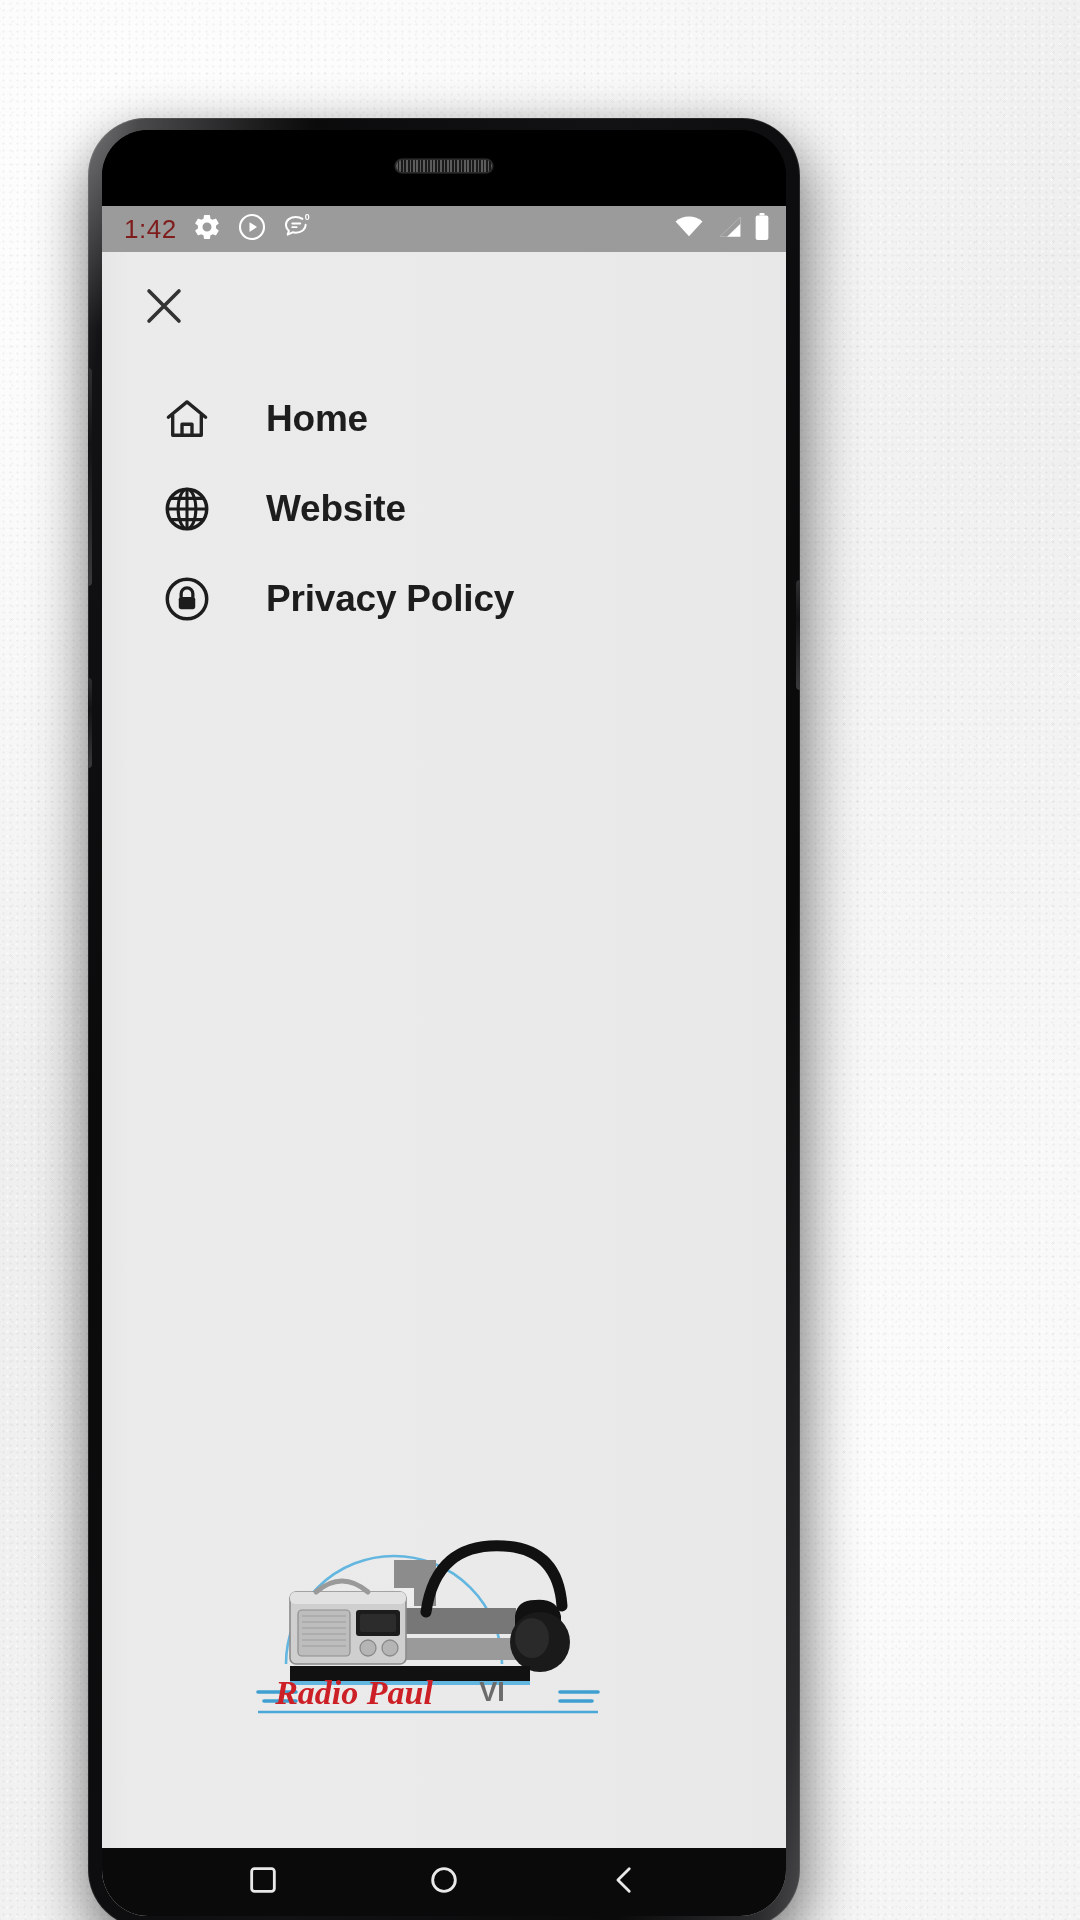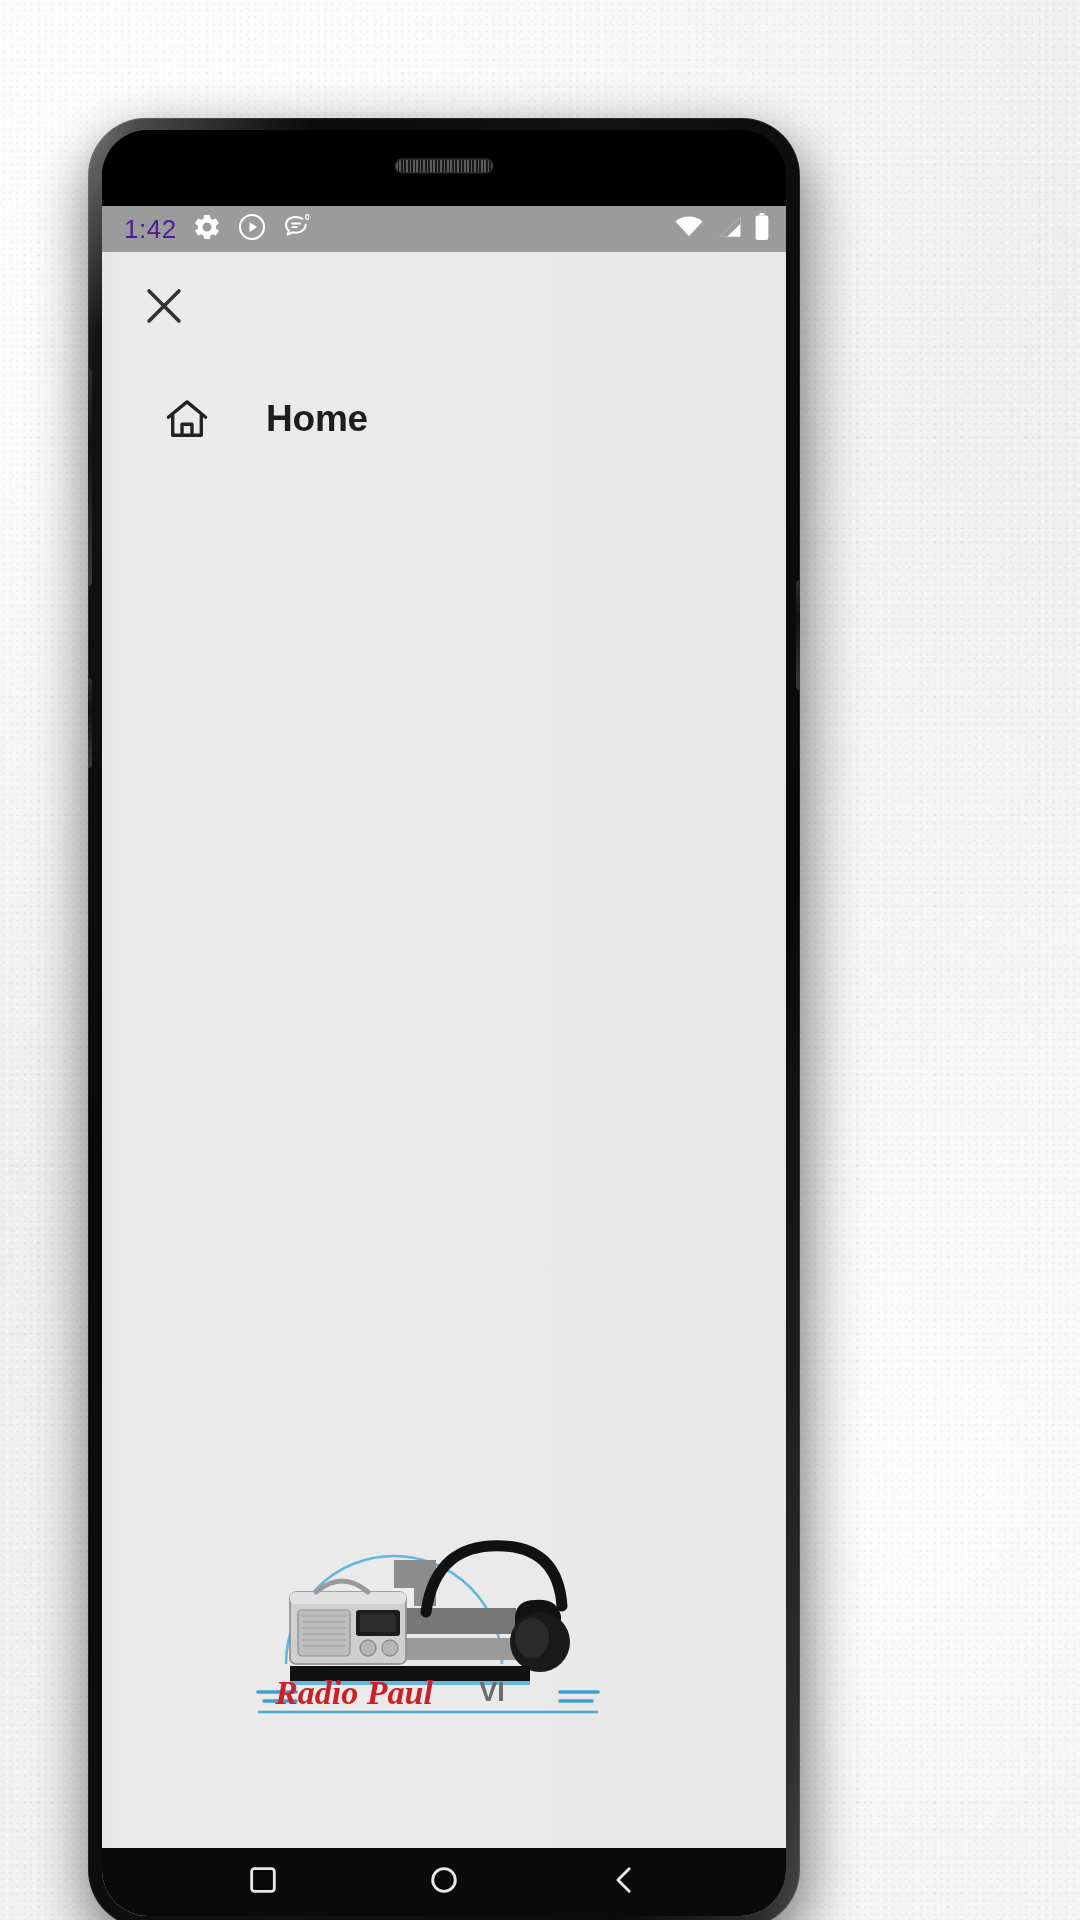--- a/index.html
+++ b/index.html
@@ -94,21 +94,21 @@
     box-shadow:0 0 0 1.5px #2b2b2b, 0 0 3px rgba(255,255,255,.25);
   }
 
   
   #statusbar{
     position:absolute; left:0; top:76px;
     width:100%; height:46px;
     background:#9b9b9b;
     display:flex; align-items:center;
     padding:0 16px 0 22px;
-    color:#4c1d95;
+    color:#7f1d1d;
   }
   #status-left{ display:flex; align-items:center; gap:15px; }
   #clock{
     font-size:26px; font-weight:400; letter-spacing:.5px;
     font-family:"Liberation Sans", sans-serif;
   }
   .sicon{ display:block; }
   #status-right{ margin-left:auto; display:flex; align-items:center; gap:11px; }
 
   
@@ -249,22 +249,42 @@
         <div class="menu-item">
           <span class="menu-icon">
             <svg width="52" height="52" viewBox="0 0 24 24">
               <path d="M3.4 11.2 12 4.1l8.6 7.1M5.4 10.1v9.4h13.2v-9.4M9.7 19.5v-5.1h4.6v5.1" fill="none" stroke="#222" stroke-width="1.55" stroke-linecap="round" stroke-linejoin="round"></path>
             </svg>
           </span>
           <span class="menu-label">Home</span>
         </div>
 
 
-
-
+        <div class="menu-item">
+          <span class="menu-icon">
+            <svg width="52" height="52" viewBox="0 0 24 24">
+              <circle cx="12" cy="12" r="9.1" fill="none" stroke="#1c1c1c" stroke-width="1.6"></circle>
+              <ellipse cx="12" cy="12" rx="4.1" ry="9.1" fill="none" stroke="#1c1c1c" stroke-width="1.4"></ellipse>
+              <path d="M3.1 12h17.8M4.6 7.1h14.8M4.6 16.9h14.8M12 2.9v18.2" fill="none" stroke="#1c1c1c" stroke-width="1.4"></path>
+            </svg>
+          </span>
+          <span class="menu-label">Website</span>
+        </div>
+
+
+        <div class="menu-item">
+          <span class="menu-icon">
+            <svg width="52" height="52" viewBox="0 0 24 24">
+              <circle cx="12" cy="12" r="9.1" fill="none" stroke="#1c1c1c" stroke-width="1.6"></circle>
+              <path d="M9.3 11.2V9.6a2.7 2.7 0 0 1 5.4 0v1.6" fill="none" stroke="#1c1c1c" stroke-width="1.5"></path>
+              <rect x="8.2" y="11.1" width="7.6" height="5.6" rx="1" fill="#1c1c1c"></rect>
+            </svg>
+          </span>
+          <span class="menu-label">Privacy Policy</span>
+        </div>
       </div>
 
       <div id="logo-wrap">
         <svg id="logo" viewBox="0 0 400 230">
 
           <path d="M42 168 A108 108 0 0 1 258 168" fill="none" stroke="#63b6e0" stroke-width="2.6"></path>
 
           <rect x="150" y="64" width="42" height="46" fill="#8c8c8c"></rect>
           <rect x="150" y="92" width="20" height="18" fill="#ffffff" opacity=".85"></rect>
           <rect x="150" y="112" width="122" height="26" fill="#777777"></rect>

